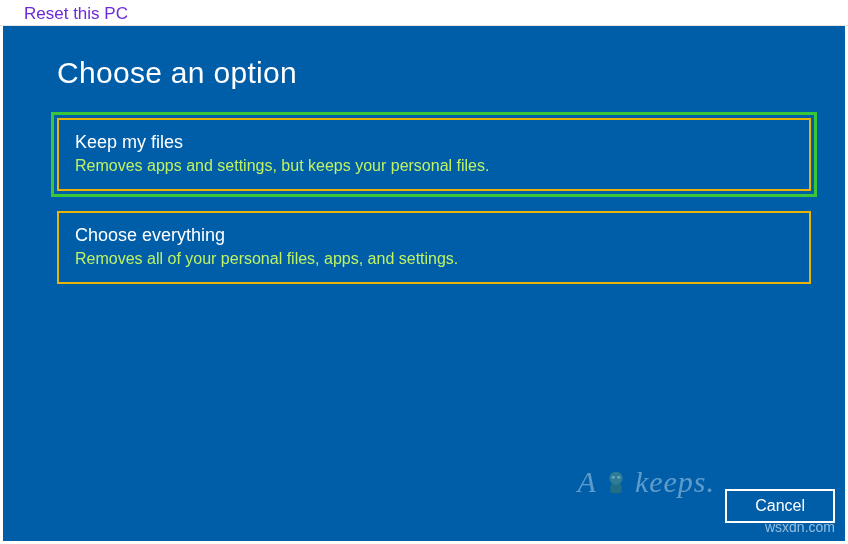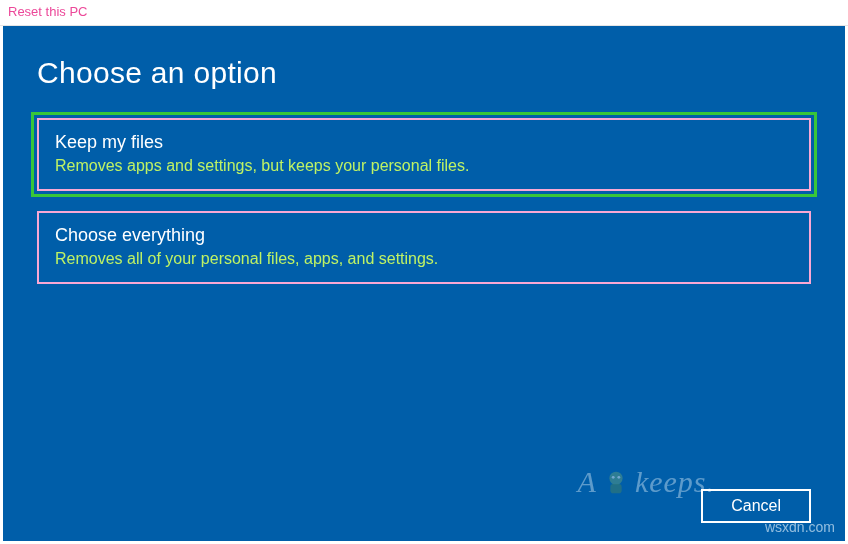--- a/index.html
+++ b/index.html
@@ -11,23 +11,23 @@
       font-family: "Segoe UI", "Segoe UI Light", Arial, sans-serif;
       width: 848px;
       height: 544px;
       background: #fff;
       overflow: hidden;
       position: relative;
     }
     .title-bar {
       height: 26px;
       background: #fff;
-      padding: 4px 8px;
-      font-size: 13px;
-      color: #ec4899;
+      padding: 4px 24px;
+      font-size: 17px;
+      color: #6d28d9;
       border-bottom: 1px solid #e5e5e5;
     }
     .main-panel {
       position: absolute;
       top: 26px;
       left: 3px;
       right: 3px;
       bottom: 3px;
       background: #005a9e;
       background: #0066b3;
@@ -46,40 +46,40 @@
     .main-panel {
       background: #0062ac;
     }
     .main-panel {
       background: #005eaa;
     }
     .main-panel {
       background: #005fa7;
     }
     .main-panel { background:#0062ab; }
-    .main-panel { background:#005ca8; }
+    .main-panel { background:#005ca8;padding-left:20px; }
     .main-panel { background:#0060a9; }
     .main-panel { background:#005ca5; }
     .main-panel { background:#0063af; }
     .main-panel { background:#005faa; }
     .main-panel { background:#005da6; }
     .main-panel { background:#005ea9; }
 
     .heading {
       color: #fff;
       font-weight: 300;
       font-size: 30px;
       padding: 30px 0 0 34px;
       letter-spacing: 0.3px;
     }
     .options {
       margin: 28px 34px 0 34px;
     }
     .option-card {
-      border: 2px solid #f9a8d4;
+      border: 2px solid #eab308;
       padding: 12px 16px 14px 16px;
       margin-bottom: 20px;
       cursor: pointer;
       color: #fff;
     }
     .option-card.highlighted {
       outline: 3px solid #39c639;
       outline-offset: 3px;
     }
     .option-title {
@@ -87,21 +87,21 @@
       font-weight: 400;
       margin-bottom: 4px;
     }
     .option-desc {
       font-size: 16px;
       font-weight: 300;
       color: #bef264;
     }
     .footer {
       position: absolute;
-      right: 34px;
+      right: 10px;
       bottom: 18px;
     }
     .cancel-btn {
       border: 2px solid #fff;
       color: #fff;
       background: transparent;
       font-family: inherit;
       font-size: 16px;
       padding: 6px 28px;
       cursor: pointer;

